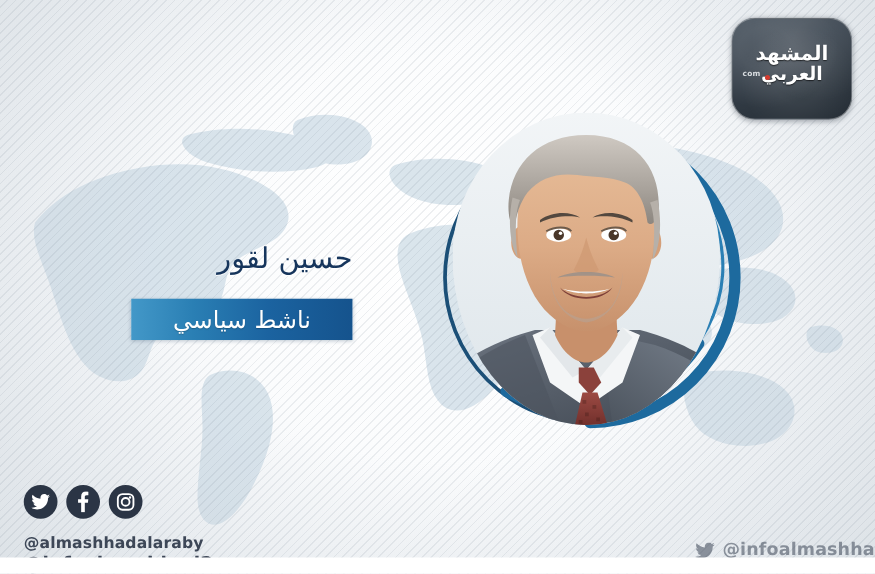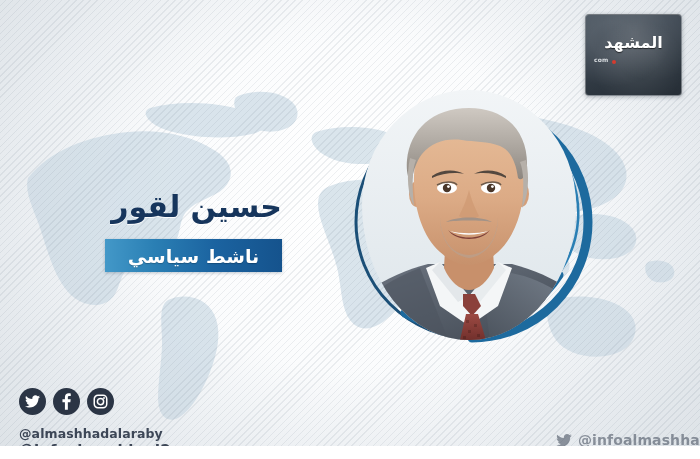--- a/index.html
+++ b/index.html
@@ -48,21 +48,21 @@
   
   .bottom-strip {
     position:absolute; left:0; right:0; bottom:0; height:13px;
     background:#ffffff;
   }
 
   
   .logo {
     position:absolute; left:585px; top:14px;
     width:97px; height:82px;
-    border-radius:4px;
+    border-radius:19px;
     background:linear-gradient(160deg,#4a5560 0%,#39434e 35%,#2d363f 70%,#262e36 100%);
     border:1px solid rgba(255,255,255,.35);
     box-shadow:0 1px 4px rgba(40,50,60,.35);
     overflow:hidden;
   }
   .logo-mapghost {
     position:absolute; inset:0;
     background:
       radial-gradient(ellipse at 28% 30%, rgba(255,255,255,.10) 0 22%, rgba(255,255,255,0) 60%),
       radial-gradient(ellipse at 70% 22%, rgba(255,255,255,.08) 0 18%, rgba(255,255,255,0) 55%),
@@ -117,34 +117,34 @@
     border-radius:50% 50% 50% 50% / 46% 46% 54% 54%;
   }
   .photo { position:absolute; inset:0; }
   .photo svg { width:100%; height:100%; display:block; }
 
   
   .name {
     position:absolute; right:418px; top:188px;
     direction:rtl; 
     color:#16355c;
-    font-size:30px; font-weight:bold; line-height:38px;
+    font-size:23px; font-weight:normal; line-height:38px;
     white-space:nowrap;
     text-shadow:0 1px 0 rgba(255,255,255,.85);
   }
   .badge {
     position:absolute; right:418px; top:239px;
     width:177px; height:33px;
     background:linear-gradient(90deg,#4398c8 0%,#2a7fb4 28%,#1b63a0 62%,#15538d 100%);
     display:flex; align-items:center; justify-content:center;
     box-shadow:0 1px 3px rgba(30,60,90,.28);
   }
   .badge span {
     direction:rtl; color:#ffffff;
-    font-size:19px; font-weight:bold; line-height:20px;
+    font-size:19px; font-weight:normal; line-height:20px;
     letter-spacing:.2px;
     text-shadow:0 1px 1px rgba(0,0,0,.22);
     text-align:right;
   }
 
   
   .social { position:absolute; left:19px; top:388px; }
   .social-icons { display:flex; gap:7px; align-items:center; }
   .sicon {
     width:27px; height:27px; border-radius:50%;
@@ -320,20 +320,21 @@
 
   <div class="name">حسين لقور</div>
 
   <div class="badge">
     <span>ناشط سياسي</span>
   </div>
 
   <div class="logo">
     <div class="logo-mapghost"></div>
     <div class="logo-ar">المشهد</div>
+    <div class="logo-ar logo-ar2">العربي</div>
     <div class="logo-com">com</div>
     <div class="logo-dot"></div>
   </div>
 
   <div class="social">
     <div class="social-icons">
 
       <div class="sicon">
         <svg width="15" height="13" viewBox="0 0 24 20" aria-hidden="true">
           <path fill="#ffffff" d="M24 2.4c-.9.4-1.8.7-2.8.8 1-.6 1.8-1.6 2.1-2.7-.9.6-2 1-3.1 1.2C19.3.6 18 0 16.6 0c-2.7 0-4.9 2.2-4.9 4.9 0 .4 0 .8.1 1.1C7.7 5.8 4.1 3.9 1.7 1 1.2 1.8 1 2.6 1 3.5c0 1.7.9 3.2 2.2 4.1-.8 0-1.6-.2-2.2-.6v.1c0 2.4 1.7 4.4 3.9 4.8-.4.1-.8.2-1.3.2-.3 0-.6 0-.9-.1.6 2 2.4 3.4 4.6 3.4-1.7 1.3-3.8 2.1-6.1 2.1-.4 0-.8 0-1.2-.1 2.2 1.4 4.8 2.2 7.5 2.2 9.1 0 14-7.5 14-14v-.6c1-.7 1.8-1.6 2.5-2.6z"></path>

